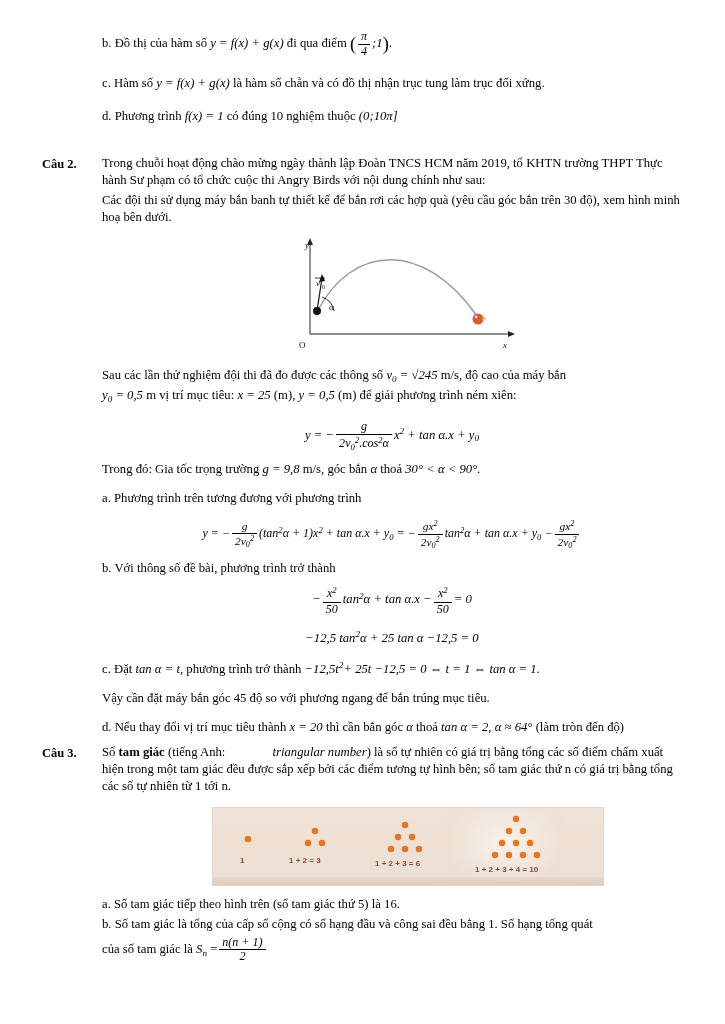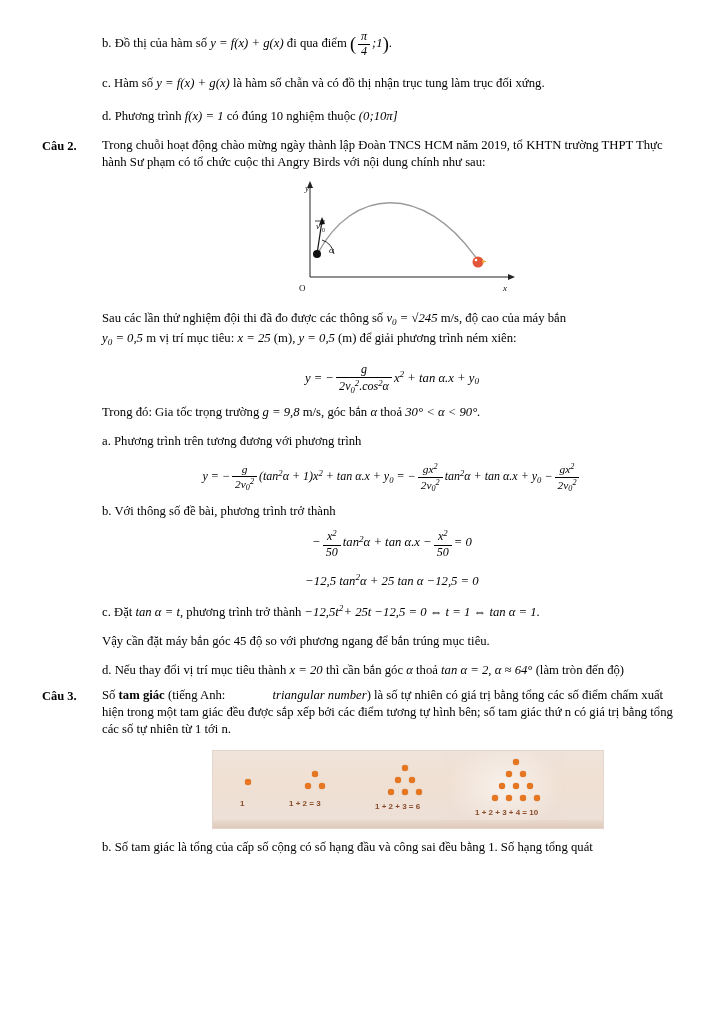--- a/index.html
+++ b/index.html
@@ -168,24 +168,25 @@
         </p>
         <p style="margin-top:16px;">
           <span>d. Phương trình</span>
           <span class="math">f(x) = 1</span>
           <span>có đúng 10 nghiệm thuộc</span>
           <span class="math">(0;10π]</span>
         </p>
       </div>
     </div>
 
-    <div class="block" style="justify-content:space-between;">
+    <div class="block" style="margin-top:18px;justify-content:space-between;">
       <div class="label">Câu 2.</div>
       <div class="body-col">
         <p class="tight">Trong chuỗi hoạt động chào mừng ngày thành lập Đoàn TNCS HCM năm 2019, tổ KHTN trường THPT Thực hành Sư phạm có tổ chức cuộc thi Angry Birds với nội dung chính như sau:</p>
+        <p>Các đội thi sử dụng máy bắn banh tự thiết kế để bắn rơi các hợp quà (yêu cầu góc bắn trên 30 độ), xem hình minh hoạ bên dưới.</p>
 
         <div class="figure-proj">
           <svg width="260" height="115" viewBox="0 0 260 115">
 
             <line x1="38" y1="4" x2="38" y2="96" stroke="#222" stroke-width="1"></line>
             <polygon points="38,0 35,7 41,7" fill="#222"></polygon>
 
             <line x1="38" y1="96" x2="238" y2="96" stroke="#222" stroke-width="1"></line>
             <polygon points="243,96 236,93 236,99" fill="#222"></polygon>
 
@@ -318,18 +319,24 @@
           <div class="dot" style="left:314px; top:32px;"></div>
           <div class="dot" style="left:279px; top:44px;"></div>
           <div class="dot" style="left:293px; top:44px;"></div>
           <div class="dot" style="left:307px; top:44px;"></div>
           <div class="dot" style="left:321px; top:44px;"></div>
           <div class="tri-label" style="left:262px; top:57px;">1 + 2 + 3 + 4 = 10</div>
 
           <div class="underline-hand"></div>
         </div>
 
+        <p class="tight">a. Số tam giác tiếp theo hình trên (số tam giác thứ 5) là 16.</p>
         <p class="tight">b. Số tam giác là tổng của cấp số cộng có số hạng đầu và công sai đều bằng 1. Số hạng tổng quát</p>
+        <p>
+          <span>của số tam giác là</span>
+          <span class="math">S</span><span class="sub math">n</span>
+          <span>=</span><span class="frac math"><span class="num">n(n + 1)</span><span class="den">2</span></span>
+        </p>
       </div>
     </div>
 
   </div>
 </div>
 
 </body></html>

